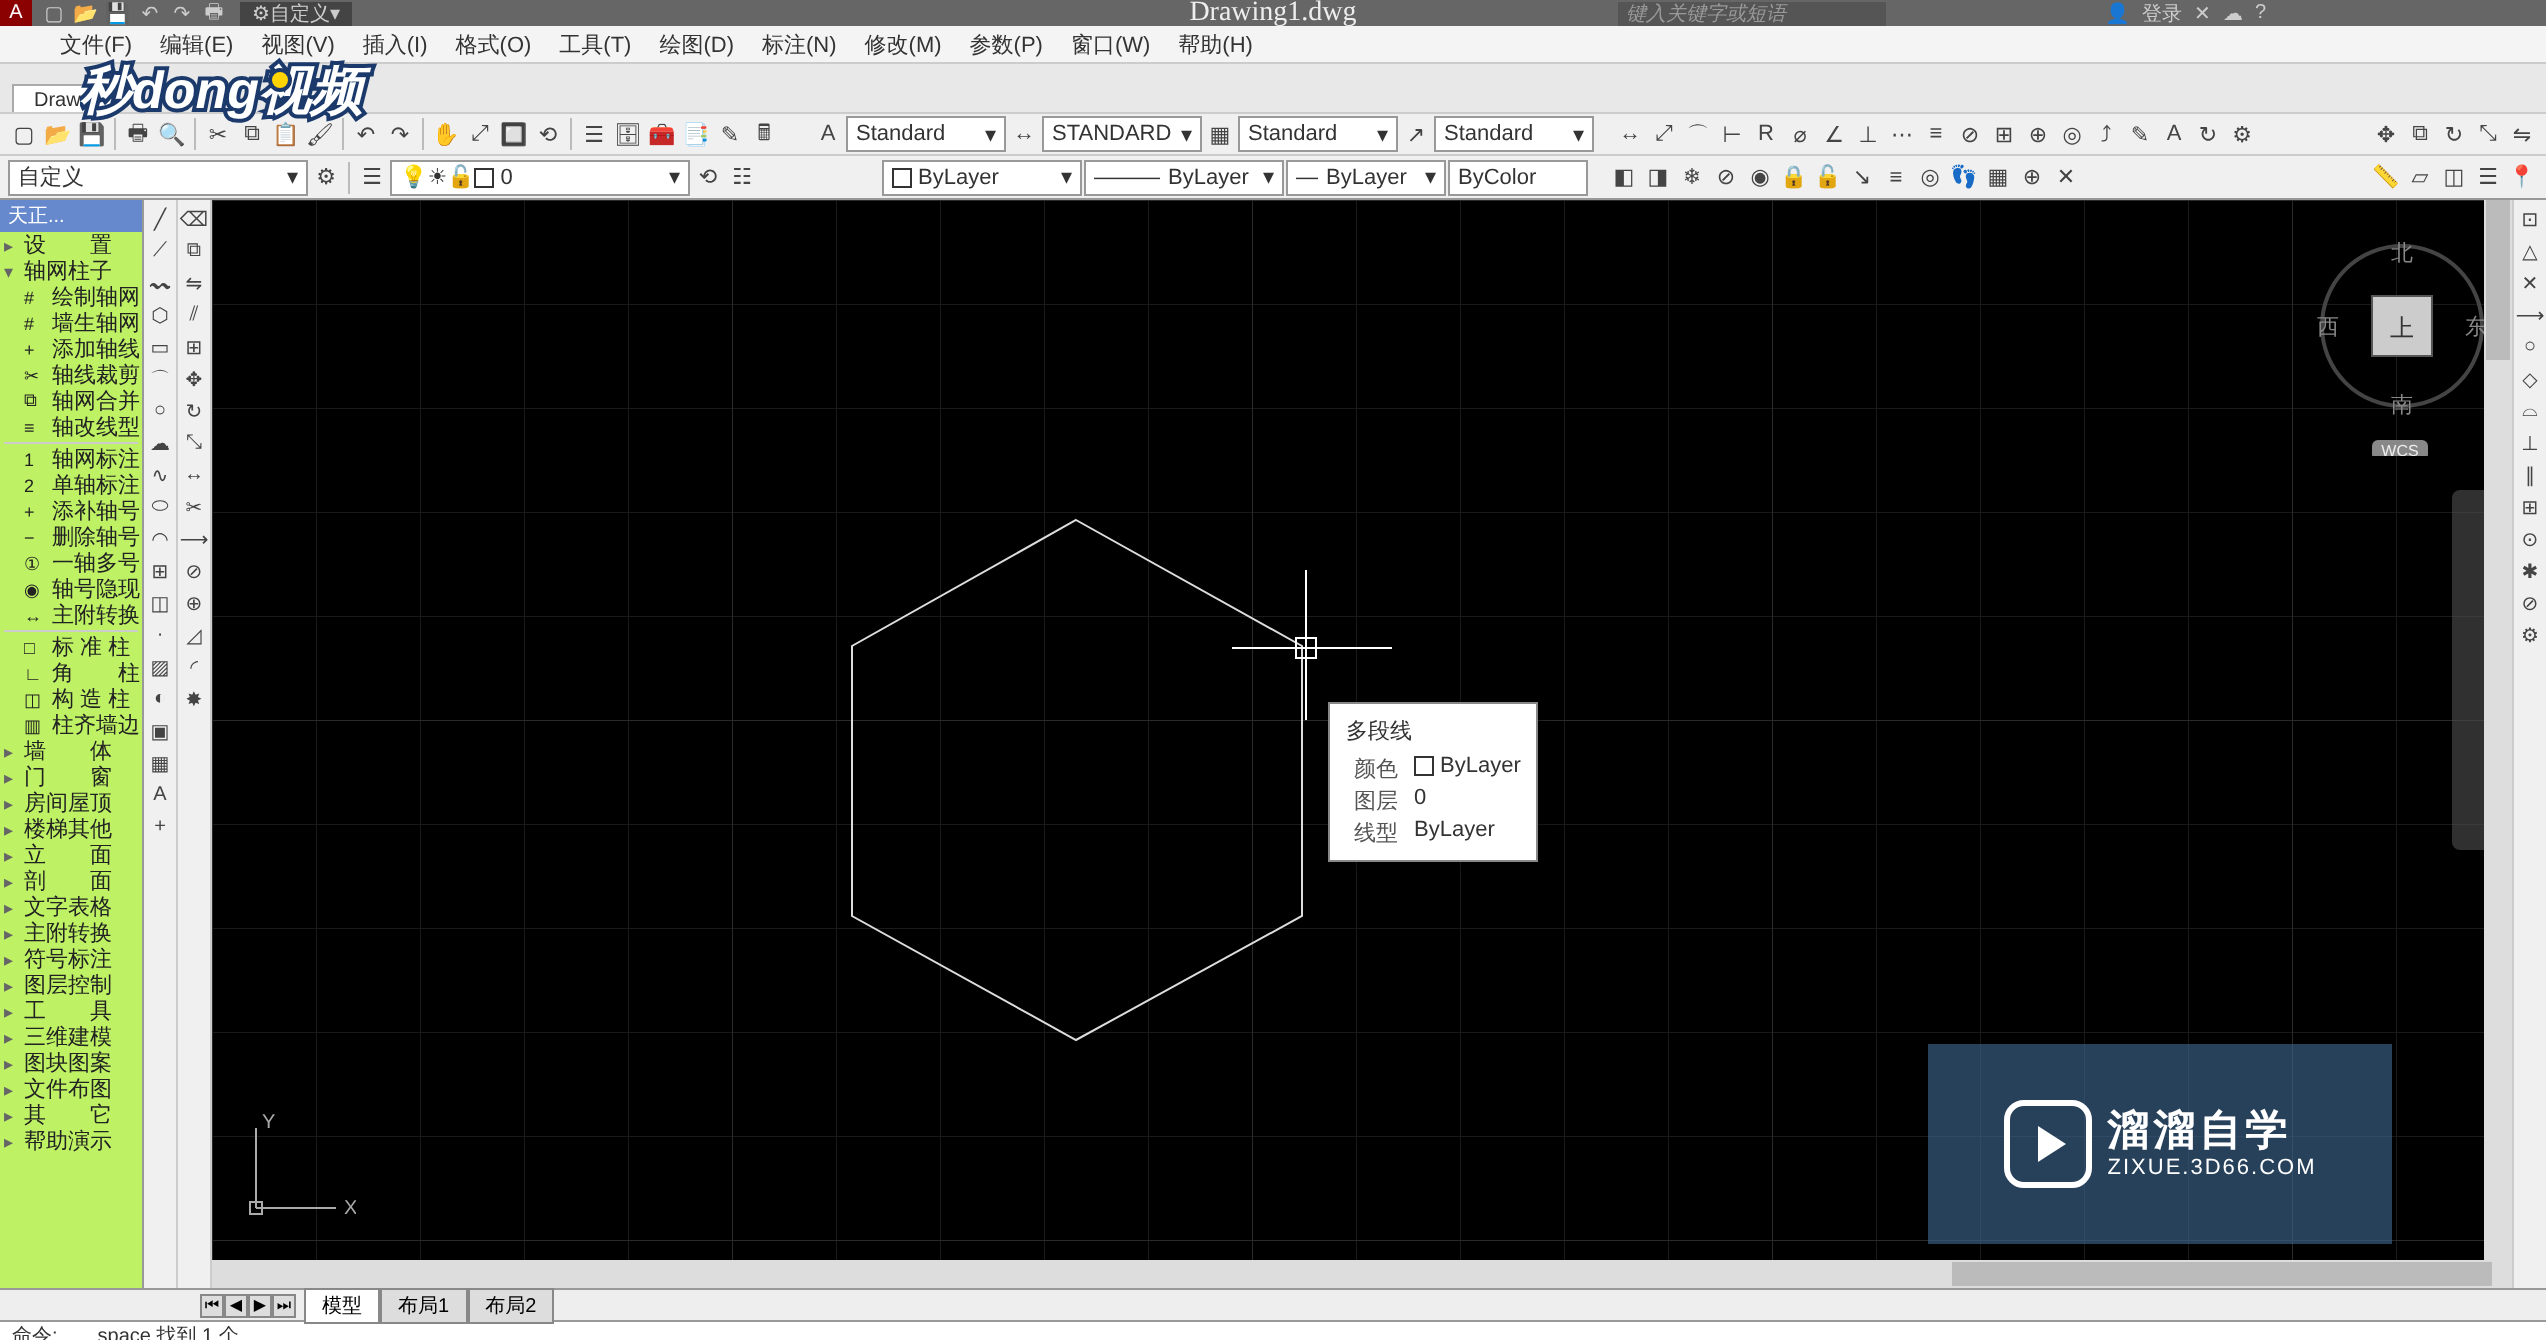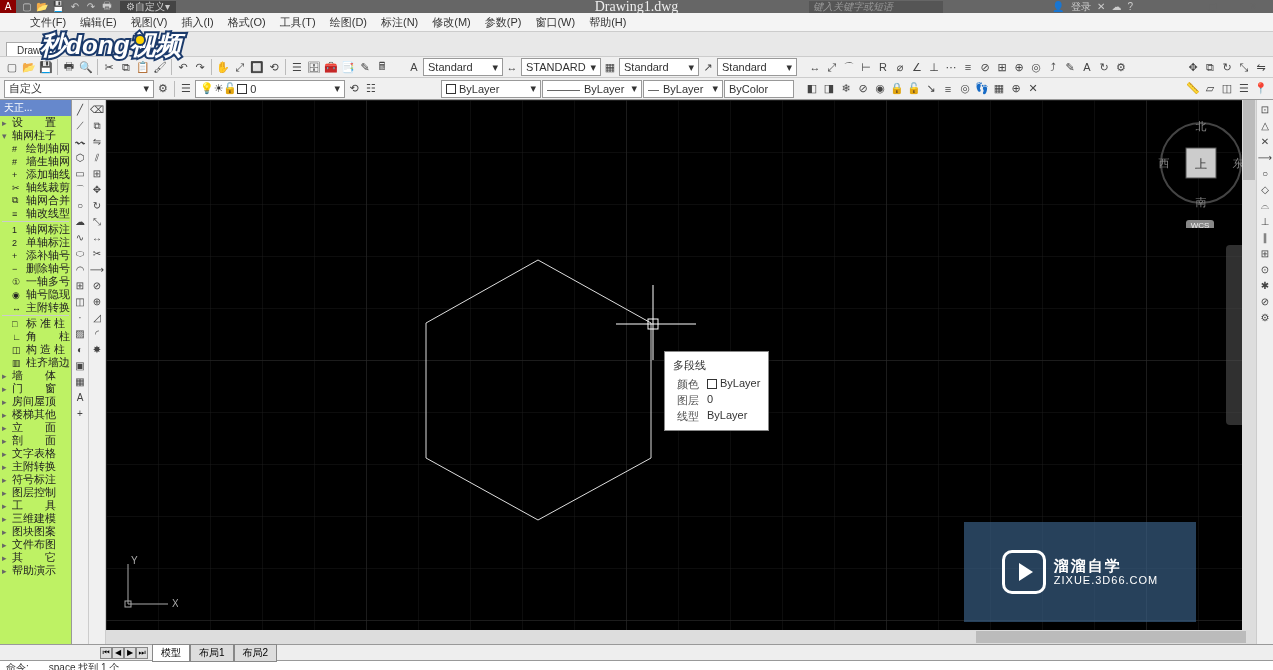--- a/index.html
+++ b/index.html
@@ -79,21 +79,21 @@
 .tooltip .tt-row .k { color: #555; width: 26px; }
 .tooltip .tt-row .v { color: #333; }
 .tooltip .sw { width: 10px; height: 10px; border: 1px solid #333; display: inline-block; margin-right: 3px; vertical-align: middle; background: #fff; }
 
 
 .brand { position: absolute; right: 60px; bottom: 22px; width: 232px; height: 100px; background: rgba(60,100,140,0.65); display: flex; align-items: center; justify-content: center; }
 .brand-inner { display: flex; align-items: center; gap: 8px; }
 .brand-play { width: 44px; height: 44px; border: 3px solid #fff; border-radius: 10px; display: flex; align-items: center; justify-content: center; }
 .brand-play::after { content: ""; border-left: 14px solid #fff; border-top: 9px solid transparent; border-bottom: 9px solid transparent; margin-left: 4px; }
 .brand-text { color: #fff; line-height: 1.1; }
-.brand-text .t1 { font-size: 15px; font-weight: bold; letter-spacing: 2px; }
+.brand-text .t1 { font-size: 21px; font-weight: bold; letter-spacing: 2px; }
 .brand-text .t2 { font-size: 11px; letter-spacing: 1px; }
 
 
 .layouttabs { height: 16px; background: #eee; border-top: 1px solid #999; display: flex; align-items: center; font-size: 10px; padding-left: 100px; gap: 0; }
 .layouttabs .navbtns { display: flex; margin-right: 4px; }
 .layouttabs .navbtns span { width: 12px; height: 12px; border: 1px solid #888; background: #ddd; display: inline-flex; align-items: center; justify-content: center; font-size: 8px; }
 .layouttabs .ltab { padding: 1px 8px; border: 1px solid #888; background: #ddd; }
 .layouttabs .ltab.active { background: #fff; }
 
 

